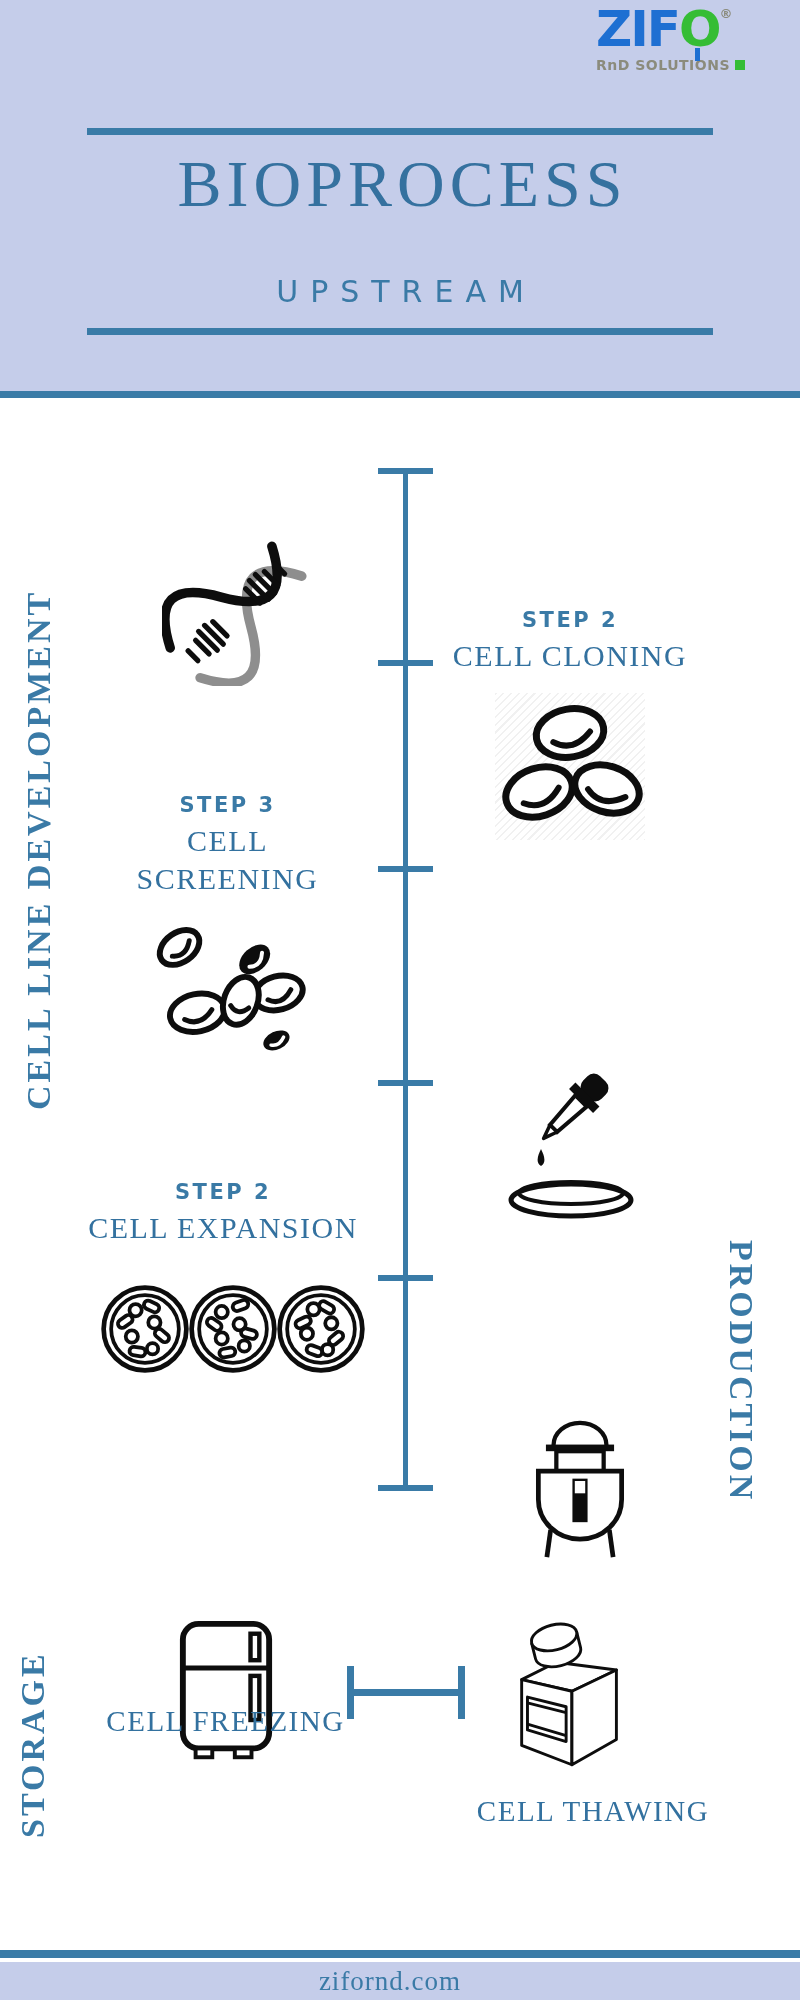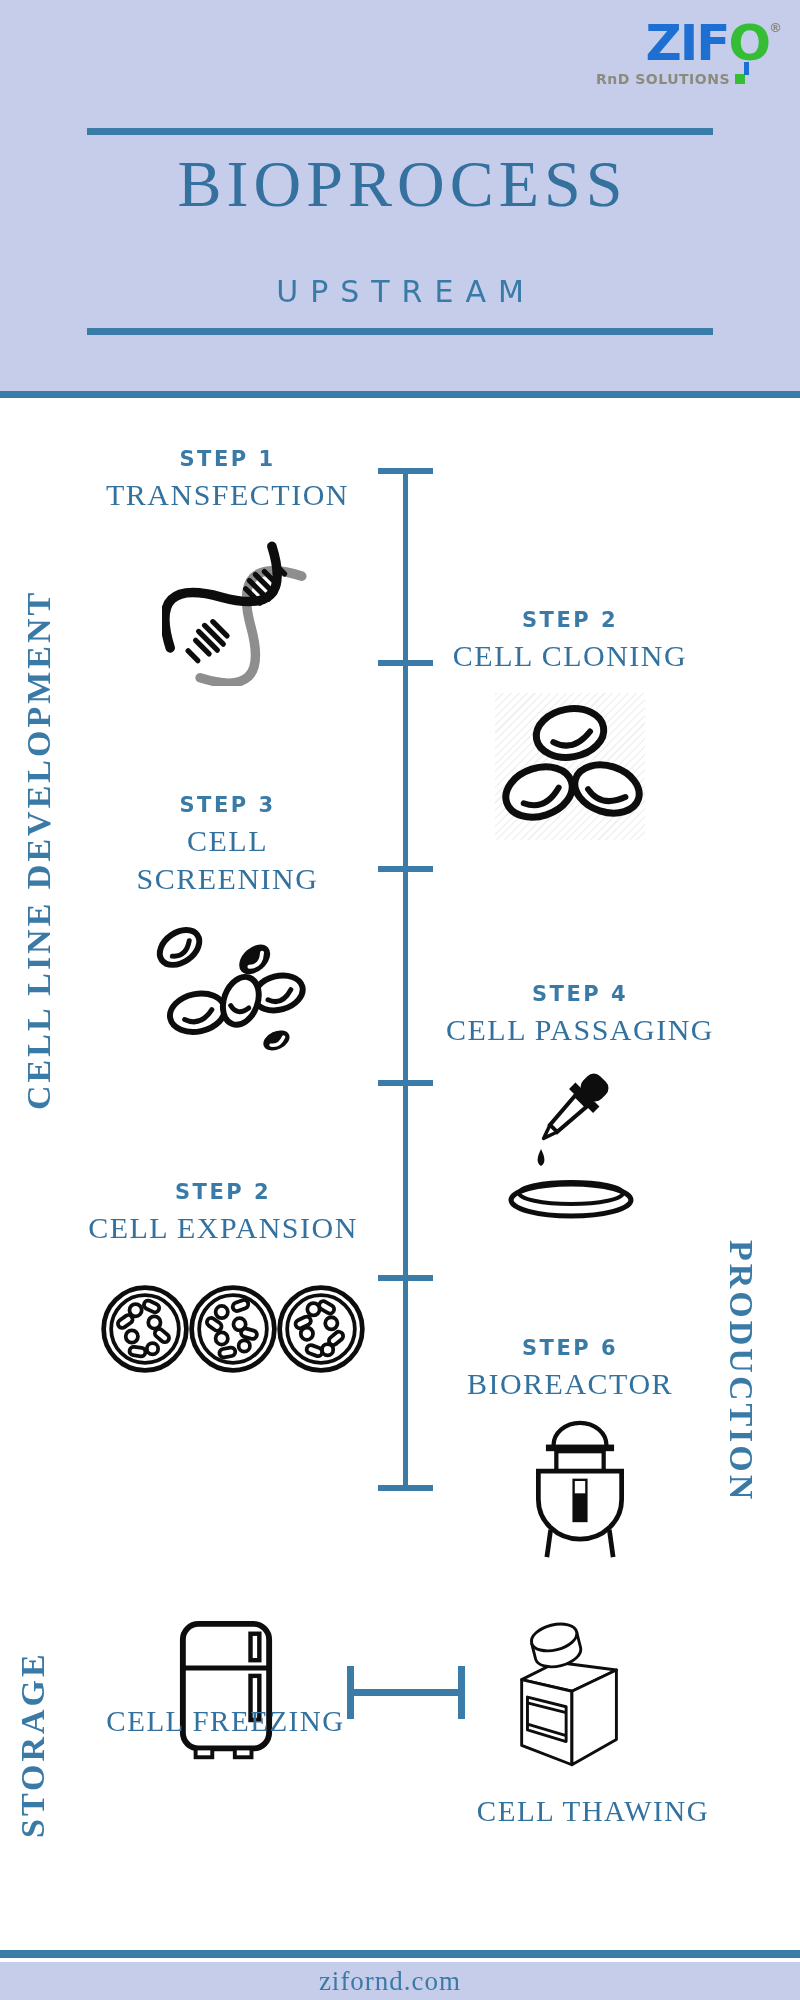--- a/index.html
+++ b/index.html
@@ -3,21 +3,21 @@
 <meta charset="utf-8">
 <style>
   html,body{margin:0;padding:0;background:#ffffff;}
   .canvas{position:relative;width:800px;height:2000px;background:#ffffff;overflow:hidden;
           font-family:"Liberation Sans",sans-serif;}
   .abs{position:absolute;}
 
   
   .band{left:0;top:0;width:800px;height:391px;background:#c5cdea;}
   .band-accent{left:0;top:391px;width:800px;height:7px;background:#3a7ba7;}
-  .logo{left:596px;top:18px;width:186px;text-align:right;}
+  .logo{left:596px;top:4px;width:186px;}
   .logo-row{font-family:"DejaVu Sans",sans-serif;font-weight:bold;font-size:50px;line-height:1;
             letter-spacing:-2px;white-space:nowrap;position:relative;}
   .logo-zif{color:#1e6fd2;}
   .logo-o{color:#35bd35;position:relative;}
   .o-gap{position:absolute;left:12px;bottom:1px;width:12px;height:9px;background:#c5cdea;}
   .o-dash{position:absolute;left:16px;bottom:-3px;width:5px;height:13px;background:#1e6fd2;}
   .logo-reg{font-size:13px;color:#8b8b7c;vertical-align:28px;letter-spacing:0;}
   .logo-sub{margin-top:3px;display:flex;align-items:center;gap:5px;
             font-family:"DejaVu Sans",sans-serif;font-weight:bold;font-size:14px;
             letter-spacing:.5px;color:#8b8b7c;white-space:nowrap;}
@@ -100,24 +100,20 @@
   <div class="abs vlabel vflip vl-store">STORAGE</div>
 
   <div class="abs tl-line"></div>
   <div class="abs tl-tick" style="top:468px"></div>
   <div class="abs tl-tick" style="top:660px"></div>
   <div class="abs tl-tick" style="top:866px"></div>
   <div class="abs tl-tick" style="top:1080px"></div>
   <div class="abs tl-tick" style="top:1275px"></div>
   <div class="abs tl-tick" style="top:1485px"></div>
 
-  <div class="abs step st1">
-    <div class="step-num">STEP 1</div>
-    <div class="step-title">TRANSFECTION</div>
-  </div>
   <svg class="abs" style="left:162px;top:538px" width="148" height="148" viewBox="0 0 140 140">
     <g transform="rotate(45 70 70)" fill="none" stroke-linecap="round">
       <path d="M90,2 C48,24 48,46 90,70 C132,94 132,116 90,138" stroke="#8e8e8e" stroke-width="9"></path>
       <path d="M50,2 C92,24 92,46 50,70 C8,94 8,116 50,138" stroke="#0d0d0d" stroke-width="9"></path>
       <g stroke="#0d0d0d" stroke-width="5">
         <line x1="64" y1="12" x2="77" y2="12"></line>
         <line x1="62" y1="24" x2="80" y2="24"></line>
         <line x1="58" y1="32" x2="83" y2="32"></line>
         <line x1="58" y1="40" x2="83" y2="40"></line>
         <line x1="61" y1="48" x2="80" y2="48"></line>
@@ -179,24 +175,20 @@
         <ellipse rx="17" ry="25" stroke-width="6"></ellipse>
           <path d="M-8,8 Q2,16 10,4" fill="none" stroke-width="5"></path>
       </g>
       <g transform="translate(140,128) rotate(-25)">
         <ellipse rx="14" ry="9" fill="#0d0d0d"></ellipse>
           <path d="M-7,2 Q0,7 8,0" fill="none" stroke="#ffffff" stroke-width="3.5"></path>
       </g>
     </g>
   </svg>
 
-  <div class="abs step st4">
-    <div class="step-num">STEP 4</div>
-    <div class="step-title">CELL PASSAGING</div>
-  </div>
   <svg class="abs" style="left:495px;top:1073px" width="150" height="152" viewBox="0 0 150 152">
     <g transform="translate(108,6) rotate(45)">
       <rect x="-13" y="0" width="26" height="24" rx="9" fill="#0d0d0d"></rect>
       <rect x="-17" y="22" width="34" height="9" fill="#0d0d0d"></rect>
       <path d="M-8,31 L8,31 L5,70 L-5,70 Z" fill="#ffffff" stroke="#0d0d0d" stroke-width="4"></path>
       <path d="M-5,70 L5,70 L0,84 Z" fill="#ffffff" stroke="#0d0d0d" stroke-width="3.5" stroke-linejoin="round"></path>
     </g>
     <path d="M46,76 C42,84 41,90 46,93 C51,90 50,84 46,76 Z" fill="#0d0d0d"></path>
     <ellipse cx="76" cy="127" rx="60" ry="16" fill="none" stroke="#0d0d0d" stroke-width="5"></ellipse>
     <ellipse cx="76" cy="120" rx="52" ry="11" fill="none" stroke="#0d0d0d" stroke-width="4"></ellipse>
@@ -244,24 +236,20 @@
         <circle cx="35" cy="55" r="6.5"></circle>
           <circle cx="57" cy="72" r="6"></circle>
         <rect x="-8.5" y="-4.5" width="17" height="9" rx="4.5" transform="translate(56,27) rotate(30)"></rect>
         <rect x="-8.5" y="-4.5" width="17" height="9" rx="4.5" transform="translate(31,43) rotate(-25)"></rect>
         <rect x="-8.5" y="-4.5" width="17" height="9" rx="4.5" transform="translate(66,60) rotate(-40)"></rect>
         <rect x="-8.5" y="-4.5" width="17" height="9" rx="4.5" transform="translate(43,73) rotate(20)"></rect>
       </g>
     </svg>
   </div>
 
-  <div class="abs step st6">
-    <div class="step-num">STEP 6</div>
-    <div class="step-title">BIOREACTOR</div>
-  </div>
   <svg class="abs" style="left:527px;top:1414px" width="106" height="152" viewBox="0 0 112 152">
     <path d="M28,29 A28,24 0 0 1 84,29" fill="#ffffff" stroke="#0d0d0d" stroke-width="4.5"></path>
     <rect x="20" y="28" width="72" height="7" fill="#0d0d0d"></rect>
     <rect x="31" y="35" width="50" height="21" fill="#ffffff" stroke="#0d0d0d" stroke-width="4.5"></rect>
     <path d="M12,56 H100 V86 A44,42 0 0 1 12,86 Z" fill="#ffffff" stroke="#0d0d0d" stroke-width="5"></path>
     <rect x="48" y="64" width="16" height="46" fill="#0d0d0d"></rect>
     <rect x="50.5" y="66.5" width="11" height="13" fill="#ffffff"></rect>
     <path d="M25,118 L21,147" stroke="#0d0d0d" stroke-width="5"></path>
     <path d="M87,118 L91,147" stroke="#0d0d0d" stroke-width="5"></path>
   </svg>

